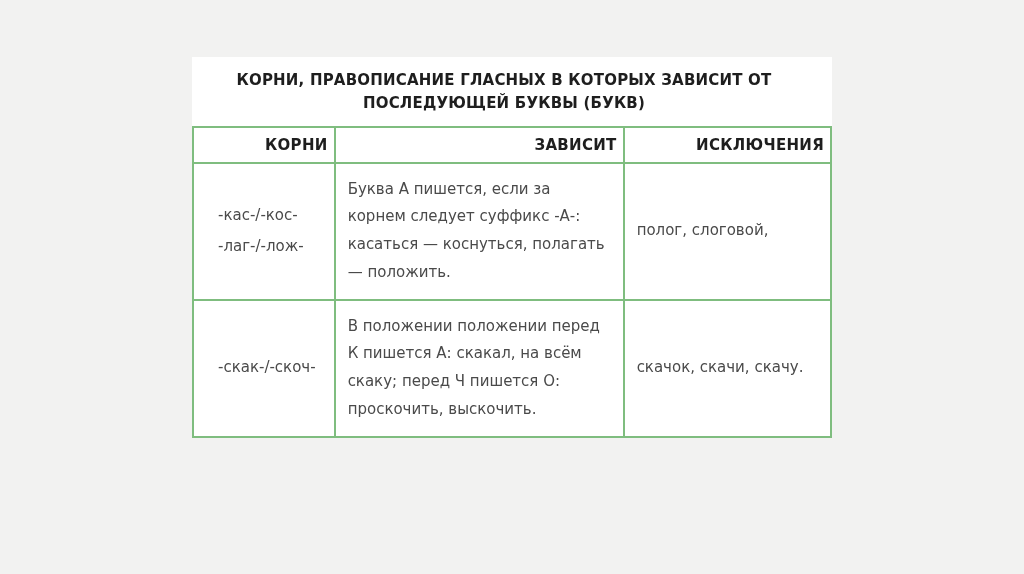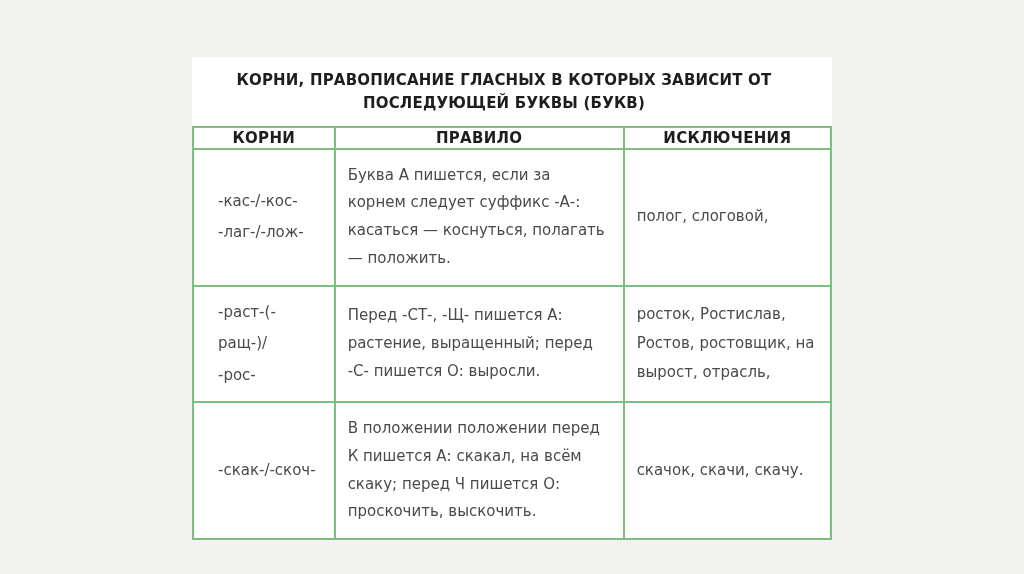--- a/index.html
+++ b/index.html
@@ -42,25 +42,25 @@
 
   table.rules-table th,
   table.rules-table td {
     border: 2px solid #7fbd7f;
     vertical-align: middle;
     color: #4a4a4a;
     font-size: 15px;
   }
 
   table.rules-table th {
-    padding: 1px 6px;
+    padding: 8px 6px;
     font-size: 15px;
     font-weight: bold;
     color: #1e1e1e;
-    text-align: center;
+    text-align: right;
     letter-spacing: 0.3px;
   }
 
   td.roots-cell {
     padding: 10px 10px 10px 24px;
     white-space: pre-line;
     line-height: 2.1;
     color: #4a4a4a;
   }
 
@@ -90,37 +90,31 @@
 
   <table class="rules-table">
     <colgroup>
       <col class="col-roots">
       <col class="col-rule">
       <col class="col-exceptions">
     </colgroup>
     <thead>
       <tr>
         <th>КОРНИ</th>
-        <th>ПРАВИЛО</th>
+        <th>ЗАВИСИТ</th>
         <th>ИСКЛЮЧЕНИЯ</th>
       </tr>
     </thead>
     <tbody>
       <tr>
         <td class="roots-cell">-кас-/-кос-
 -лаг-/-лож-</td>
         <td class="rule-cell">Буква А пишется, если за корнем следует суффикс -А-: касаться — коснуться, полагать — положить.</td>
         <td class="exceptions-cell">полог, слоговой,</td>
       </tr>
       <tr>
-        <td class="roots-cell">-раст-(-ращ-)/
--рос-</td>
-        <td class="rule-cell">Перед -СТ-, -Щ- пишется А: растение, выращенный; перед -С- пишется О: выросли.</td>
-        <td class="exceptions-cell">росток, Ростислав, Ростов, ростовщик, на вырост, отрасль,</td>
-      </tr>
-      <tr>
         <td class="roots-cell">-скак-/-скоч-</td>
         <td class="rule-cell">В положении положении перед К пишется А: скакал, на всём скаку; перед Ч пишется О: проскочить, выскочить.</td>
         <td class="exceptions-cell">скачок, скачи, скачу.</td>
       </tr>
     </tbody>
   </table>
 </div>
 
 </body></html>

